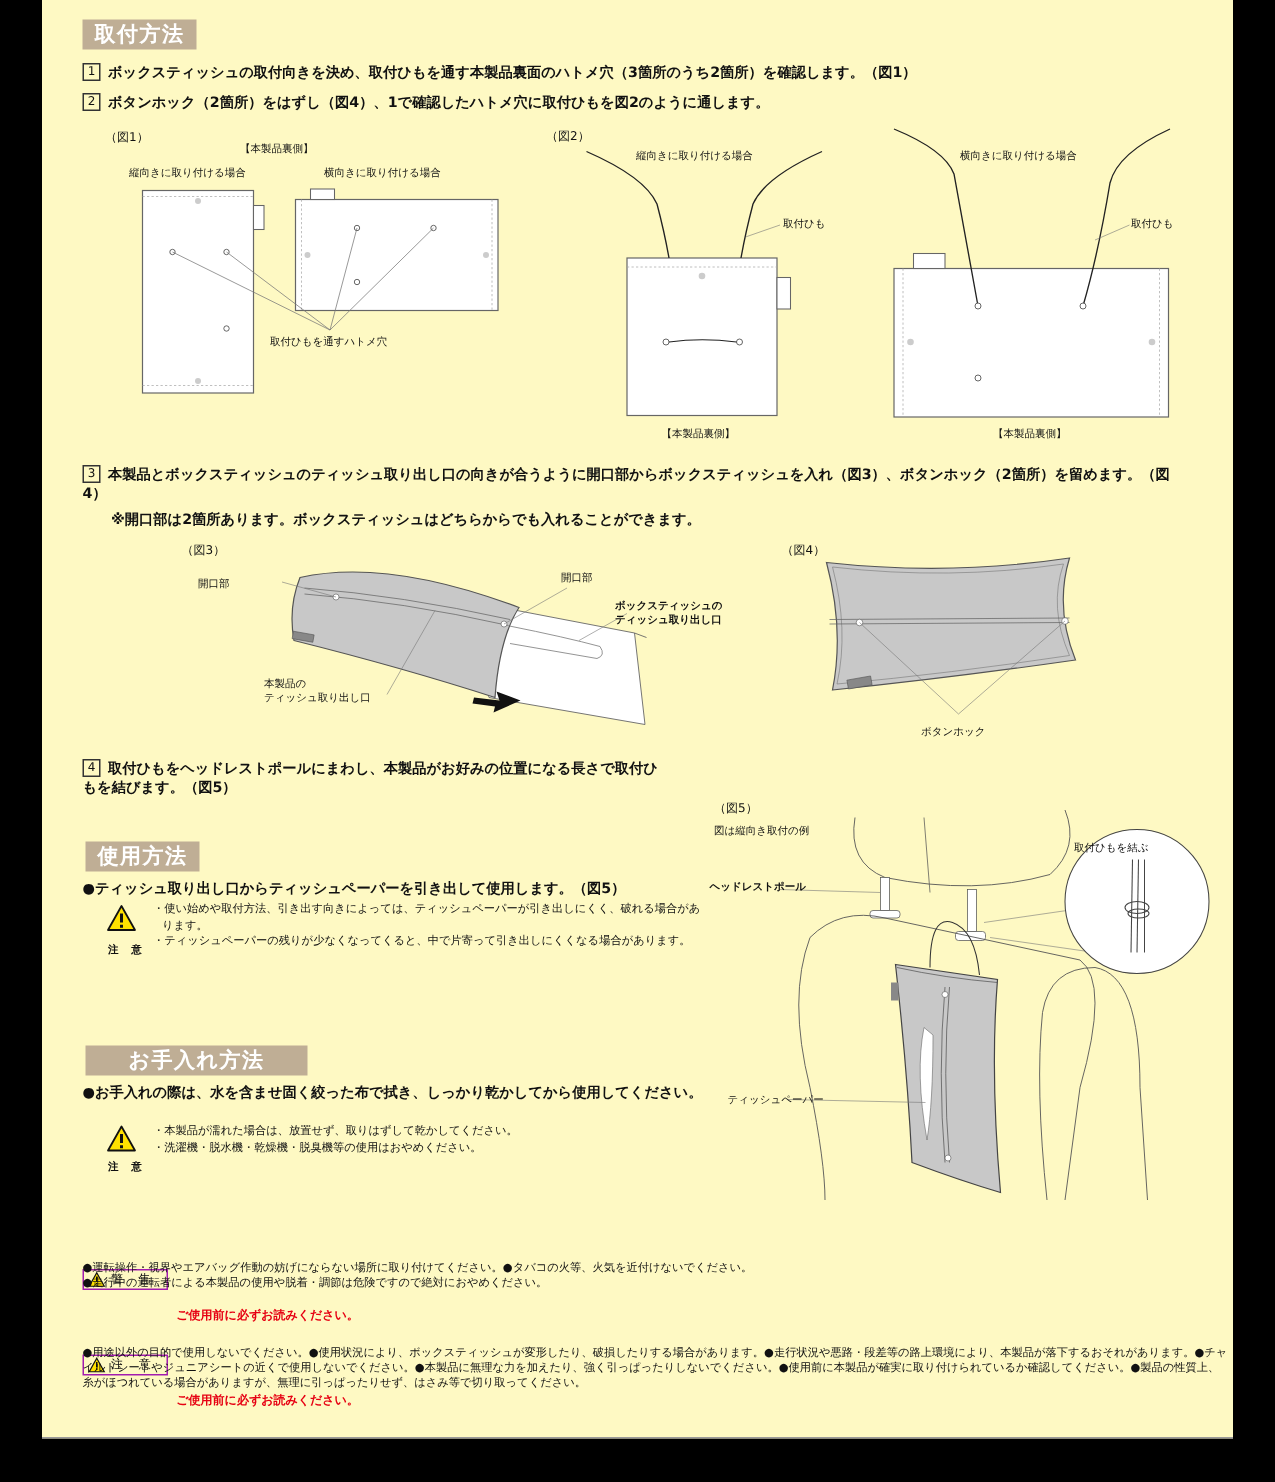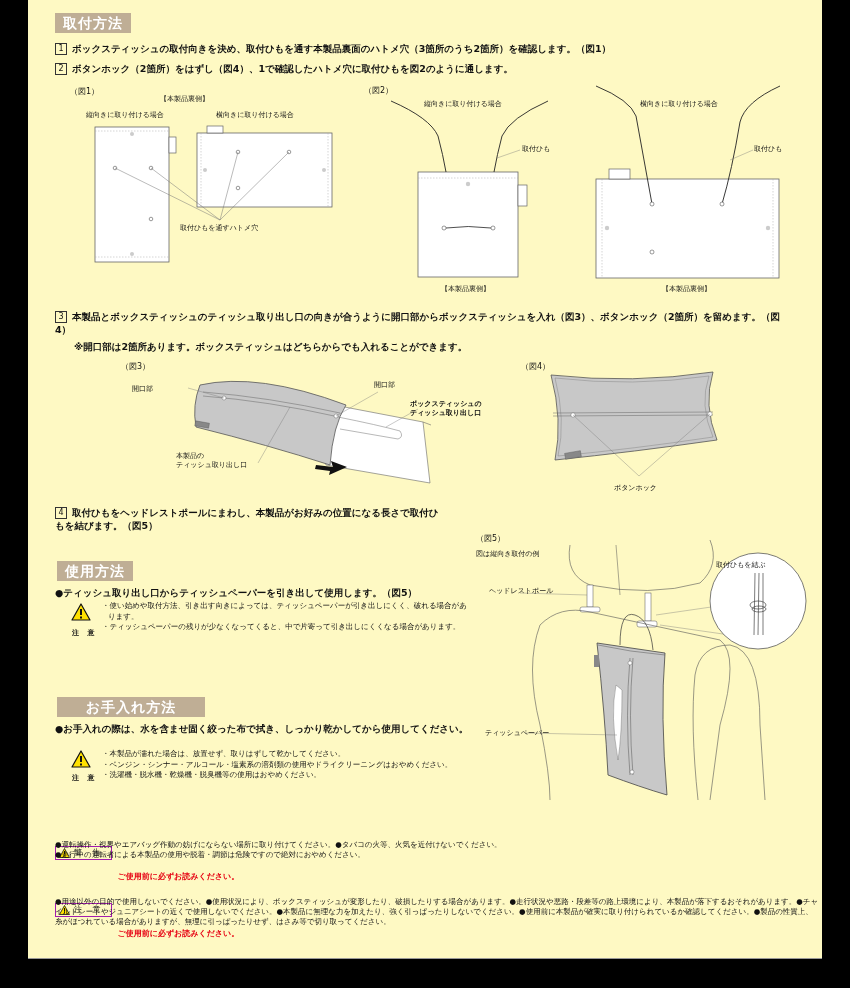--- a/index.html
+++ b/index.html
@@ -179,21 +179,20 @@
   <div class="step" style="left:27px;top:722px;width:415px;">●お手入れの際は、水を含ませ固く絞った布で拭き、しっかり乾かしてから使用してください。</div>
 
   <svg width="20" height="18" style="left:43px;top:750px;">
     <polygon points="10,1 19,17 1,17" fill="#ffe100" stroke="#111" stroke-width="1.2" stroke-linejoin="round"></polygon>
     <rect x="9" y="6" width="2" height="6" fill="#111"></rect>
     <rect x="9" y="13.5" width="2" height="2" fill="#111"></rect>
   </svg>
   <div class="warnlabel" style="left:44px;top:773px;">注 意</div>
   <div class="caution" style="left:74px;top:749px;width:368px;">
     <div class="item">・本製品が濡れた場合は、放置せず、取りはずして乾かしてください。</div>
-    <div class="item">・ベンジン・シンナー・アルコール・塩素系の溶剤類の使用やドライクリーニングはおやめください。</div>
     <div class="item">・洗濯機・脱水機・乾燥機・脱臭機等の使用はおやめください。</div>
   </div>
 
   <div class="lbl" style="left:448px;top:534px;font-size:8px;text-align:center;">（図5）</div>
   <div class="lbl" style="left:448px;top:550px;">図は縦向き取付の例</div>
   <svg width="340" height="280" style="left:442px;top:525px;">
 
     <path d="M100 20 Q95 50 120 60 Q180 72 230 58 Q250 40 240 15" fill="none" stroke="#555" stroke-width="0.6"></path>
     <line x1="146" y1="20" x2="150" y2="70" stroke="#555" stroke-width="0.5"></line>
     <rect x="117" y="60" width="6" height="22" fill="#fff" stroke="#555" stroke-width="0.5"></rect>
@@ -225,21 +224,21 @@
 
     <circle cx="288" cy="76" r="48" fill="#fff" stroke="#444" stroke-width="0.7"></circle>
     <g stroke="#444" stroke-width="0.7" fill="none">
       <line x1="285" y1="48" x2="284" y2="110"></line>
       <line x1="289" y1="48" x2="288" y2="110"></line>
       <line x1="293" y1="48" x2="293" y2="110"></line>
       <ellipse cx="288" cy="80" rx="8" ry="4"></ellipse>
       <ellipse cx="289" cy="84" rx="7" ry="3"></ellipse>
     </g>
   </svg>
-  <div class="lbl" style="left:461px;top:587px;">ヘッドレストポール</div>
+  <div class="lbl" style="left:445px;top:587px;font-weight:bold;">ヘッドレストポール</div>
   <div class="lbl" style="left:688px;top:561px;">取付ひもを結ぶ</div>
   <div class="lbl" style="left:457px;top:729px;">ティッシュペーパー</div>
 
   <div class="notice-head" style="left:27px;top:823px;">
     <div class="notice-box">
       <svg width="11" height="10" style="position:static;">
         <polygon points="5.5,0.5 10.5,9.5 0.5,9.5" fill="#ffe100" stroke="#111" stroke-width="0.8"></polygon>
         <rect x="5" y="3" width="1" height="3.5" fill="#111"></rect>
         <rect x="5" y="7.3" width="1" height="1" fill="#111"></rect>
       </svg>

